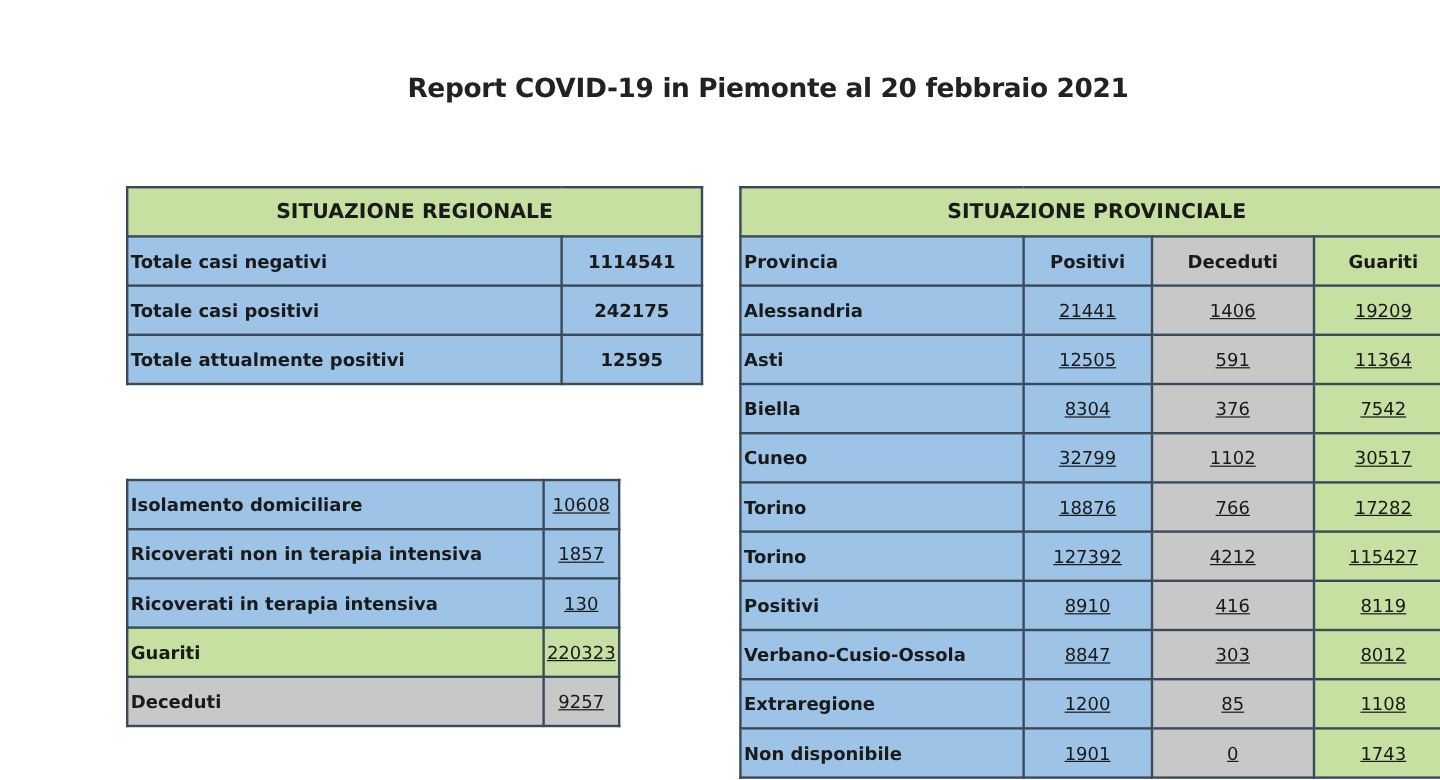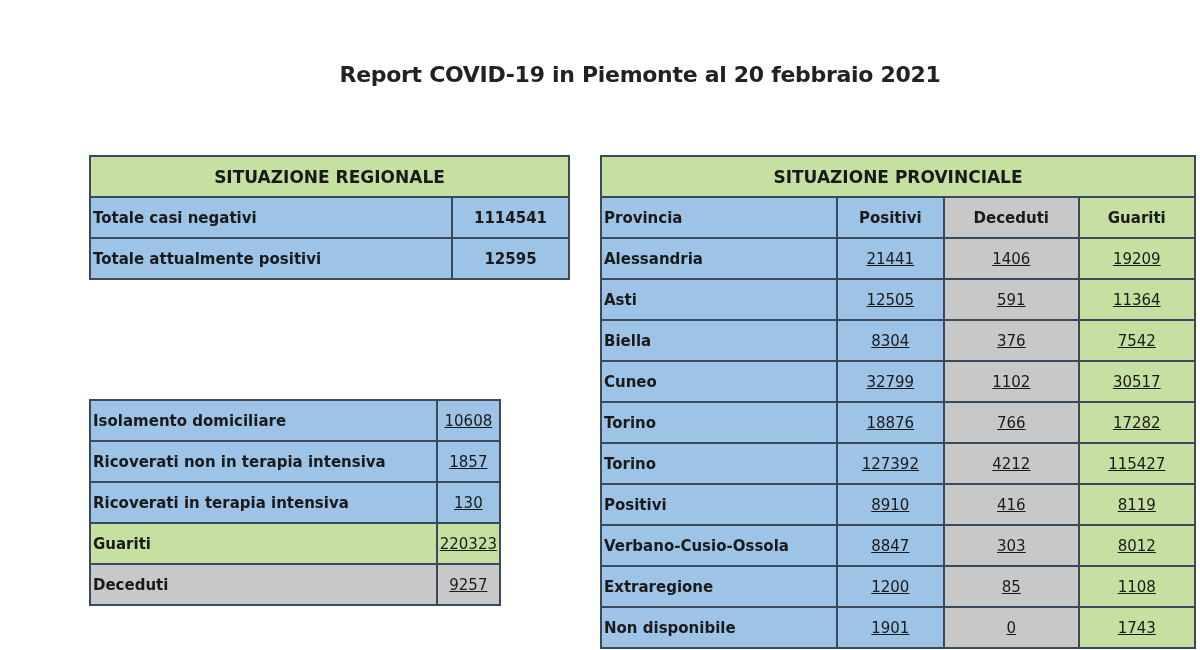--- a/index.html
+++ b/index.html
@@ -3,21 +3,21 @@
   <meta charset="utf-8">
   <style>
     * { box-sizing: border-box; margin: 0; padding: 0; }
     html, body { width: 1200px; height: 650px; background: #ffffff; overflow: hidden; }
     body { font-family: "DejaVu Sans", sans-serif; color: #1a1a1a; position: relative; }
     .title {
       position: absolute; left: 0; width: 1280px; top: 62px;
       text-align: center; font-size: 22px; font-weight: bold; color: #222;
       letter-spacing: -0.3px;
     }
-    table { border-collapse: collapse; position: absolute; font-size: 15px; }
+    table { border-collapse: collapse; position: absolute; font-size: 15px; margin-left: 16px; }
     td, th { border: 2px solid #3a4a5a; height: 41px; padding: 0 2px; white-space: nowrap; }
     .blue { background: #9dc3e6; }
     .green { background: #c5e0a0; }
     .gray { background: #c8c8c8; }
     .lbl { text-align: left; font-weight: bold; }
     .num { text-align: center; text-decoration: underline; }
     .numb { text-align: center; font-weight: bold; }
     .hdr { text-align: center; font-weight: bold; font-size: 17px; height: 41px; }
     #reg1 { left: 89px; top: 155px; width: 481px; }
     #reg2 { left: 89px; top: 399px; width: 412px; }
@@ -34,20 +34,24 @@
 <div class="title">Report COVID-19 in Piemonte al 20 febbraio 2021</div>
 
 <table id="reg1">
   <tbody>
       <tr>
         <th colspan="2" class="green hdr">SITUAZIONE REGIONALE</th>
       </tr>
   <tr>
     <td class="blue lbl">Totale casi negativi</td>
     <td class="blue numb">1114541</td>
+  </tr>
+  <tr>
+    <td class="blue lbl">Totale casi positivi</td>
+    <td class="blue numb">242175</td>
   </tr>
   <tr>
     <td class="blue lbl">Totale attualmente positivi</td>
     <td class="blue numb">12595</td>
   </tr>
 </tbody>
   </table>
 
 <table id="reg2">
   <tbody>

